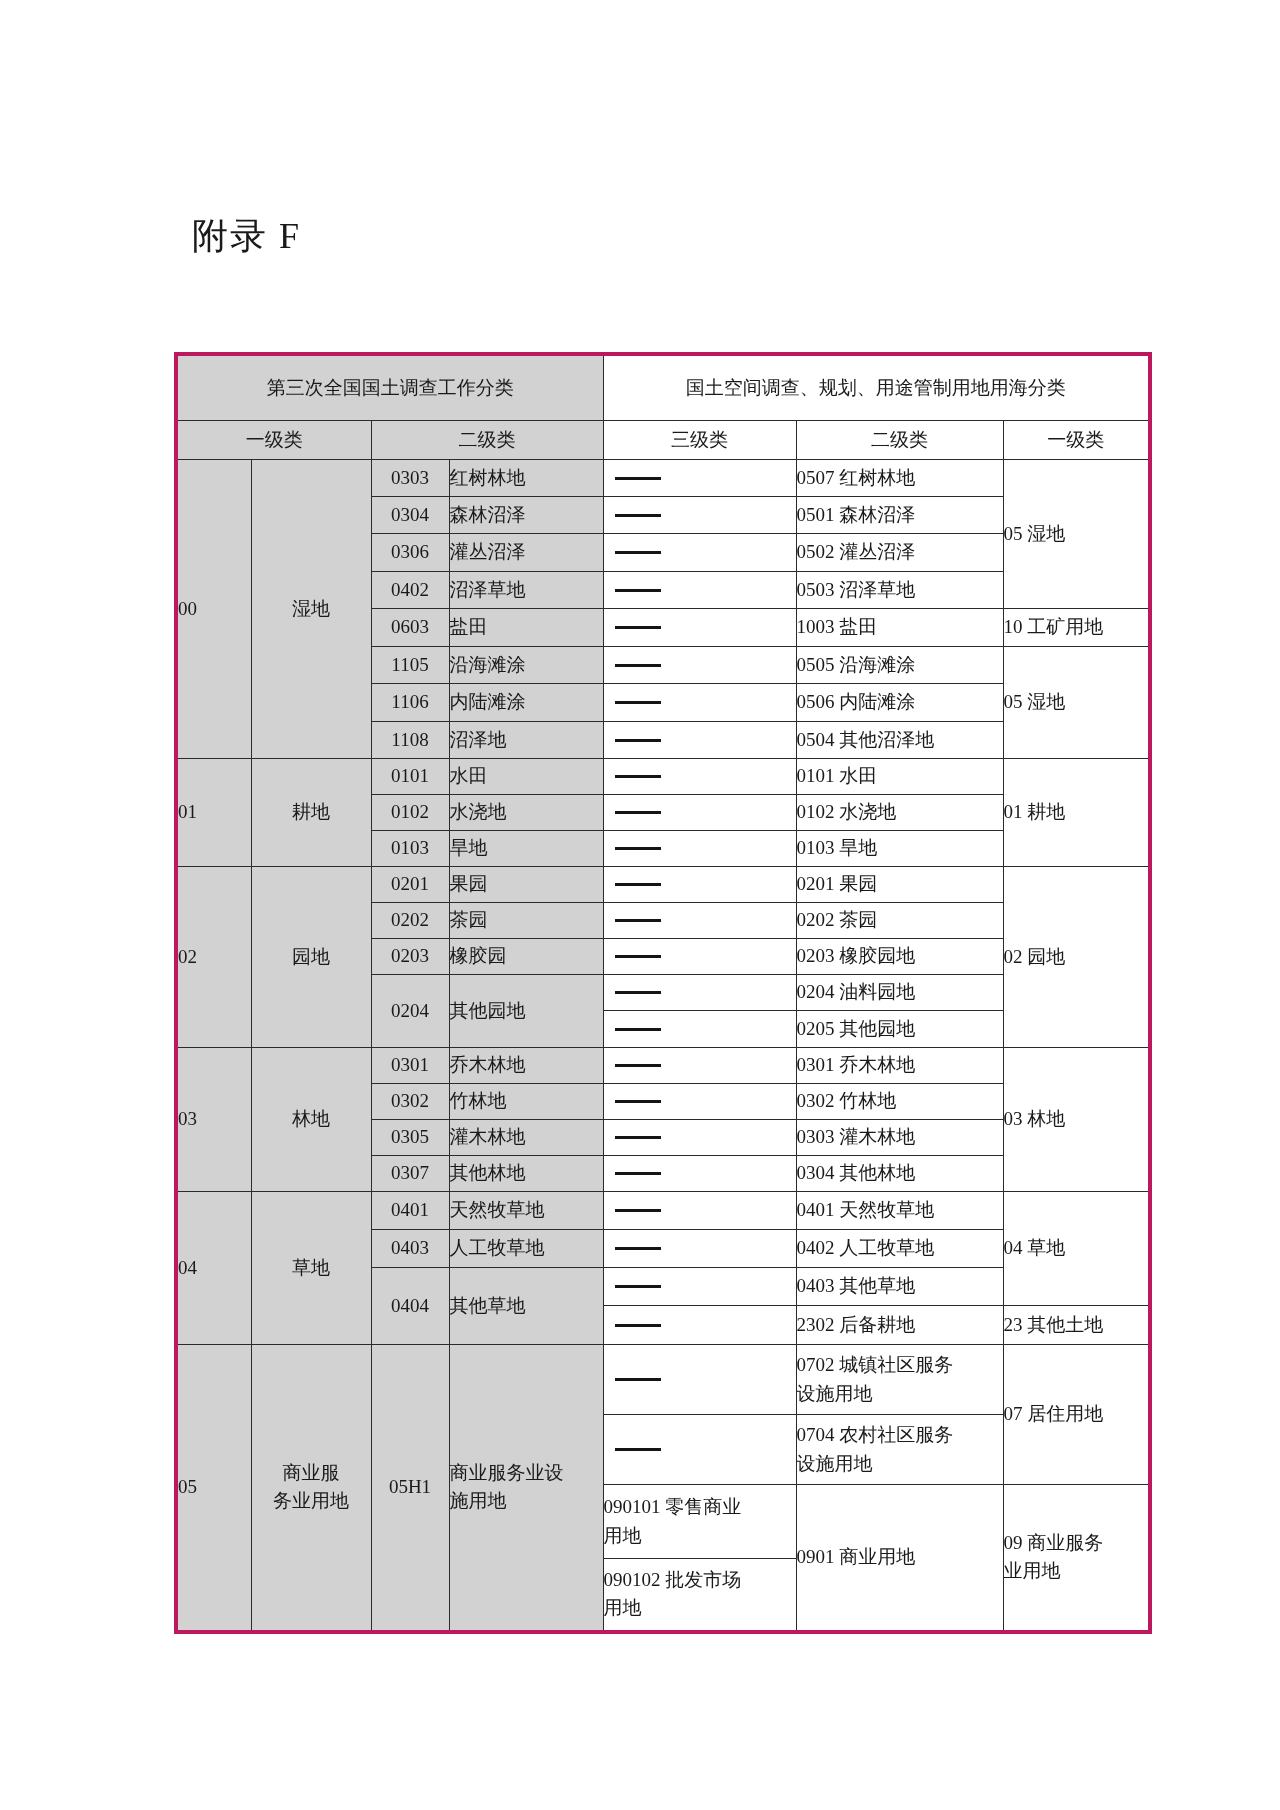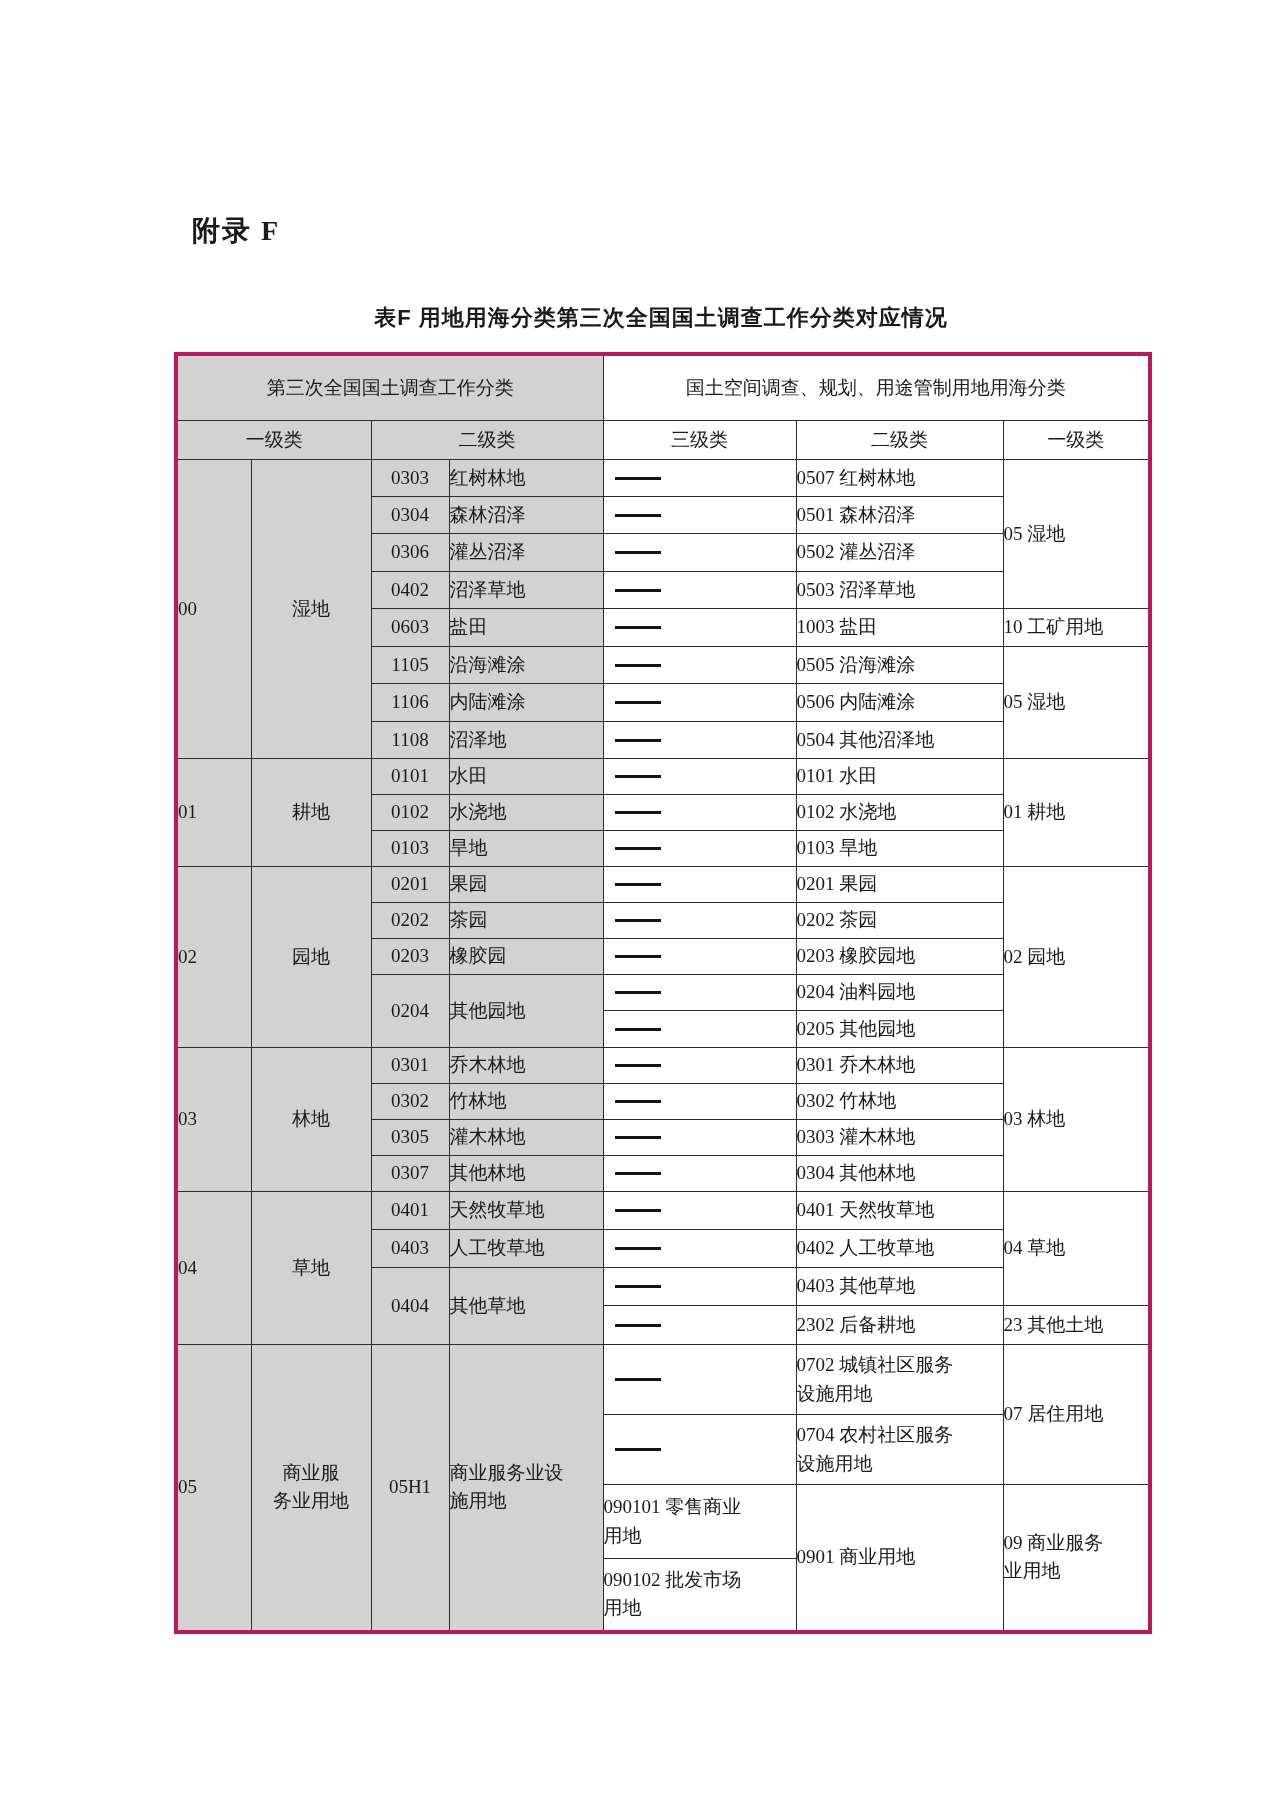--- a/index.html
+++ b/index.html
@@ -1,18 +1,18 @@
 <!DOCTYPE html>
 <html><head>
 <meta charset="utf-8">
 <style>
   html,body{margin:0;padding:0;background:#ffffff;}
   .page{position:relative;width:1280px;height:1810px;background:#ffffff;overflow:hidden;
         font-family:"Liberation Serif","DejaVu Serif",serif;color:#1a1a1a;}
-  .appendix-title{position:absolute;left:192px;top:212px;font-size:28px;font-weight:bold;letter-spacing:2px;}
+  .appendix-title{position:absolute;left:192px;top:212px;font-size:36px;font-weight:normal;letter-spacing:2px;}
   .table-title{position:absolute;left:174px;top:303px;width:974px;text-align:center;
         font-family:"Liberation Sans","DejaVu Sans",sans-serif;font-size:22px;font-weight:bold;letter-spacing:1px;}
   table.cls{position:absolute;left:174px;top:352px;width:974px;table-layout:fixed;
         border-collapse:collapse;border:4px solid #be185d;}
   table.cls td,table.cls th{border:1px solid #2b2b2b;vertical-align:middle;overflow:hidden;
         font-weight:normal;padding:0;font-size:19px;line-height:1.5;white-space:pre-line;}
   
   th.h1{height:64px;font-family:"Liberation Sans","DejaVu Sans",sans-serif;font-size:20px;font-weight:bold;text-align:center;}
   th.h2{height:38px;font-family:"Liberation Sans","DejaVu Sans",sans-serif;font-size:19px;font-weight:bold;text-align:center;}
   .gray{background:#d2d2d2;}
@@ -31,21 +31,20 @@
   .dash-bar{width:46px;height:3px;background:#141414;margin-left:11px;}
   .footer{position:absolute;left:174px;top:1682px;width:974px;text-align:center;font-size:17px;letter-spacing:1px;}
 </style>
 </head>
 <body>
 
 <div class="page">
 
   <div class="appendix-title">附录 F</div>
 
-  <div class="table-title">表F 用地用海分类第三次全国国土调查工作分类对应情况</div>
 
   <table class="cls">
     <colgroup>
       <col style="width:75px">
         <col style="width:120px">
         <col style="width:78px">
       <col style="width:154px">
         <col style="width:193px">
         <col style="width:207px">
         <col style="width:147px">

